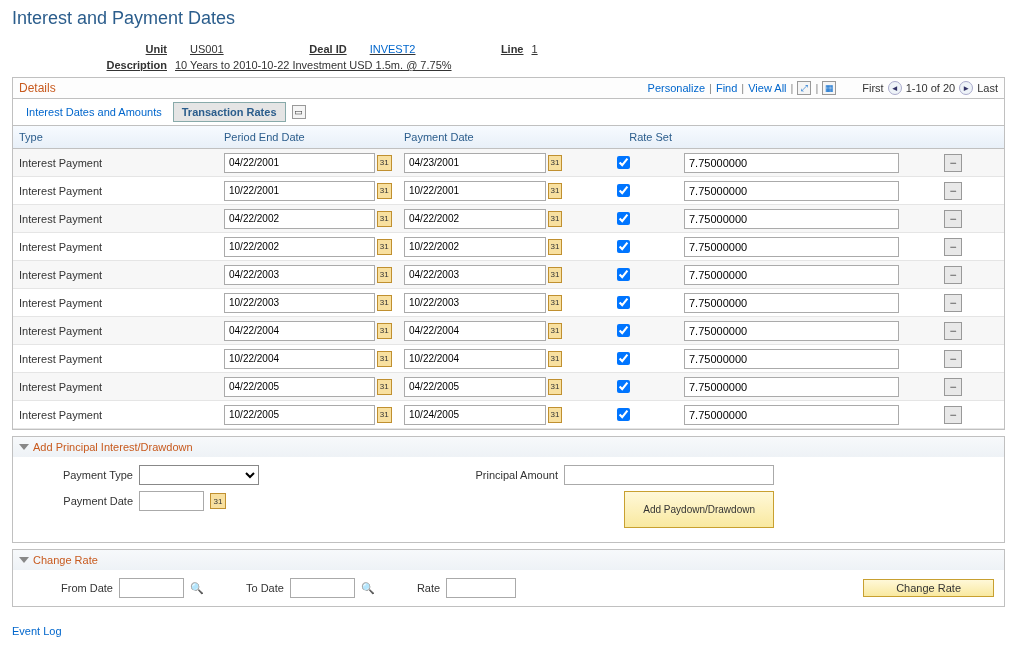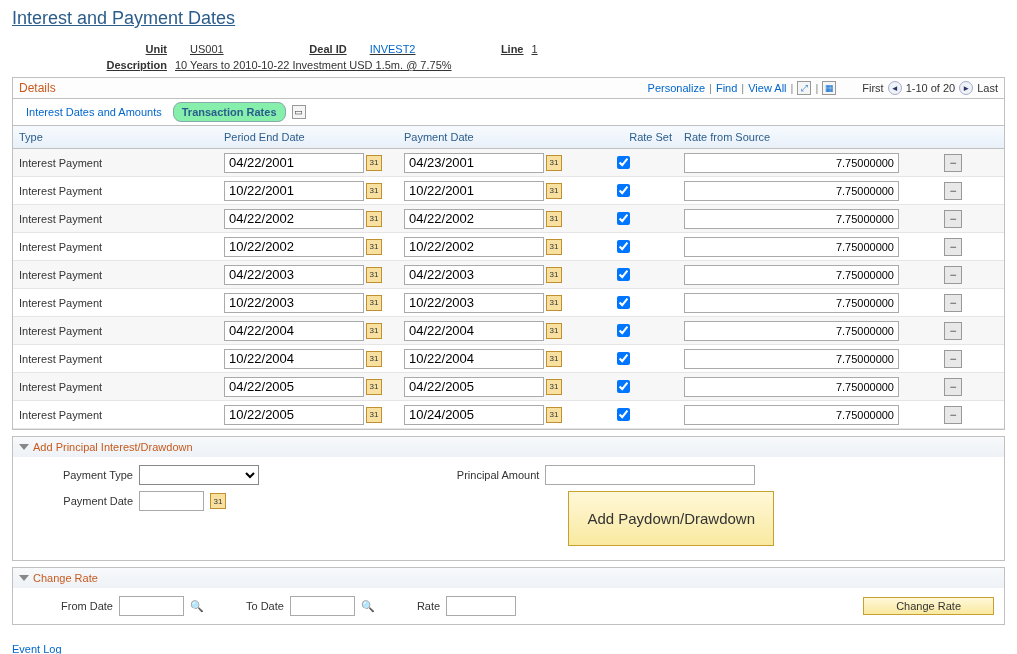--- a/index.html
+++ b/index.html
@@ -1,62 +1,62 @@
 <!DOCTYPE html>
 <html><head>
 <meta charset="utf-8">
 <style>
 * { box-sizing: border-box; margin: 0; padding: 0; }
 body { font-family: Arial, sans-serif; font-size: 11px; color: #333; background: #fff; padding: 8px 12px; width: 1017px; }
-.page-title { color: #2b5d8c; font-size: 18px; font-weight: normal; margin-bottom: 12px; text-decoration: underline; }
+.page-title { color: #2b5d8c; font-size: 18px; font-weight: normal; margin-bottom: 12px; }
 .header-info { margin-left: 80px; margin-bottom: 4px; }
 .header-info .row { display: flex; gap: 8px; align-items: center; padding: 2px 0; text-decoration: underline; }
 .hdr-label { font-weight: bold; text-align: right; width: 75px; }
 .hdr-val { margin-right: 60px; margin-left: 15px; }
 .link-blue { color: #0066cc; }
 .details-bar { display: flex; justify-content: space-between; align-items: center; border: 1px solid #c0c0c0; background: #fdfdfd; padding: 3px 6px; }
 .details-label { color: #c85a1e; font-size: 12px; }
 .details-right { display: flex; align-items: center; gap: 4px; color: #0066cc; }
 .details-right a { color: #0066cc; text-decoration: none; cursor: pointer; }
 .sep { color: #888; }
 .nav-icon { display: inline-flex; align-items: center; justify-content: center; width: 14px; height: 14px; border-radius: 50%; background: #eef3f8; border: 1px solid #aac; font-size: 8px; color: #336; cursor: pointer; }
 .small-icon { width: 14px; height: 14px; border: 1px solid #999; background: #f5f5f5; display: inline-flex; align-items: center; justify-content: center; font-size: 9px; cursor: pointer; }
 .tabs-row { display: flex; align-items: center; border: 1px solid #c0c0c0; border-top: none; padding: 3px 4px; gap: 2px; }
 .tab { padding: 3px 8px; color: #0066cc; cursor: pointer; border: 1px solid transparent; }
-.tab.active { border: 1px solid #8aa; background: #86efac; color: #2b5d8c; font-weight: bold; border-radius: 8px; }
+.tab.active { border: 1px solid #8aa; background: #e5e5e5; color: #2b5d8c; font-weight: bold; border-radius: 0; }
 .tab-icon { margin-left: 4px; }
 .grid { border: 1px solid #c0c0c0; border-top: none; }
 .grid-head { display: flex; background: linear-gradient(#f7fbff,#e8f0f8); border-bottom: 1px solid #c0c0c0; }
 .grid-head .gh { color: #2b5d8c; font-weight: normal; padding: 5px 6px; text-align: left; cursor: pointer; }
 .col-type { width: 205px; }
 .col-date1 { width: 180px; }
 .col-date2 { width: 170px; }
 .col-rateset { width: 110px; text-align: center; }
 .col-ratefrom { width: 260px; }
 .col-del { width: 30px; }
 .grid-row { display: flex; align-items: center; min-height: 28px; border-bottom: 1px solid #e5e5e5; }
 .grid-row:nth-child(odd) { background: #f7f7f7; }
 .grid-row:nth-child(even) { background: #fff; }
 .gc { padding: 2px 6px; }
 .date-wrap { display: flex; align-items: center; gap: 2px; }
-.date-input { width: 140px; height: 20px; border: 1px solid #aaa; padding: 0 4px; font-size: 13px; }
-.rate-input { width: 215px; height: 20px; border: 1px solid #aaa; padding: 0 4px; font-size: 11px; text-align: right; }
+.date-input { width: 156px; height: 20px; border: 1px solid #aaa; padding: 0 4px; font-size: 10px; }
+.rate-input { width: 215px; height: 20px; border: 1px solid #aaa; padding: 0 4px; font-size: 11px; }
 .cal-icon { width: 16px; height: 16px; background: #f8e0a0; border: 1px solid #c09030; display: inline-flex; align-items: center; justify-content: center; font-size: 8px; cursor: pointer; color: #333; }
 .del-btn { width: 18px; height: 18px; background: #e8e8e8; border: 1px solid #999; display: inline-flex; align-items: center; justify-content: center; cursor: pointer; color: #555; font-size: 12px; line-height: 1; }
 .chk { margin: 0 auto; display: block; }
 .section { border: 1px solid #c0c0c0; margin-top: 6px; }
 .section-head { background: linear-gradient(#f7f9fb,#eef2f6); padding: 4px 6px; display: flex; align-items: center; gap: 4px; color: #c85a1e; cursor: pointer; }
 .tri { width: 0; height: 0; border-left: 5px solid transparent; border-right: 5px solid transparent; border-top: 6px solid #888; }
 .section-body { padding: 8px 10px; }
 .form-row { display: flex; align-items: center; gap: 6px; margin-bottom: 6px; }
 .form-label { width: 110px; text-align: right; font-weight: normal; }
 .sel { height: 20px; width: 120px; border: 1px solid #888; background: #fff; }
 .small-date { width: 65px; height: 20px; border: 1px solid #aaa; padding: 0 4px; font-size: 11px; }
 .principal-input { width: 210px; height: 20px; border: 1px solid #aaa; padding: 0 4px; font-size: 11px; }
-.btn-yellow { background: linear-gradient(#fff8d8,#f9e9a0); border: 1px solid #c8a030; padding: 18px 18px; font-size: 15px; cursor: pointer; color: #333; margin-left: 23px; }
+.btn-yellow { background: linear-gradient(#fff8d8,#f9e9a0); border: 1px solid #c8a030; padding: 12px 18px; font-size: 10px; cursor: pointer; color: #333; margin-left: 23px; }
 .btn-yellow-sm { background: linear-gradient(#fff8d8,#f9e9a0); border: 1px solid #c8a030; padding: 2px 32px; font-size: 11px; cursor: pointer; color: #333; }
 .lookup-icon { width: 14px; height: 14px; display: inline-flex; align-items: center; justify-content: center; color: #336699; cursor: pointer; }
 .rate-field { width: 70px; height: 20px; border: 1px solid #aaa; padding: 0 4px; font-size: 11px; }
 .event-log { color: #0066cc; margin-top: 18px; display: inline-block; cursor: pointer; }
 .flex-sp { display: flex; justify-content: space-between; align-items: flex-start; }
 .black-txt { color: #333; }
 </style>
 </head>
 <body>
 
@@ -105,21 +105,20 @@
   <span class="tab active">Transaction Rates</span>
   <span class="small-icon tab-icon">▭</span>
 </div>
 
 <div class="grid">
   <div class="grid-head">
     <div class="gh col-type">Type</div>
     <div class="gh col-date1">Period End Date</div>
     <div class="gh col-date2">Payment Date</div>
     <div class="gh col-rateset" style="text-align:right">Rate Set</div>
-    <div class="gh col-ratefrom">Rate from Source</div>
     <div class="gh col-del"></div>
   </div>
   <div id="grid-body">
       <div class="grid-row">
         <div class="gc col-type">Interest Payment</div>
         <div class="gc col-date1">
           <div class="date-wrap">
             <input class="date-input" value="04/22/2001" style="">
             <span class="cal-icon">31</span>
           </div>

